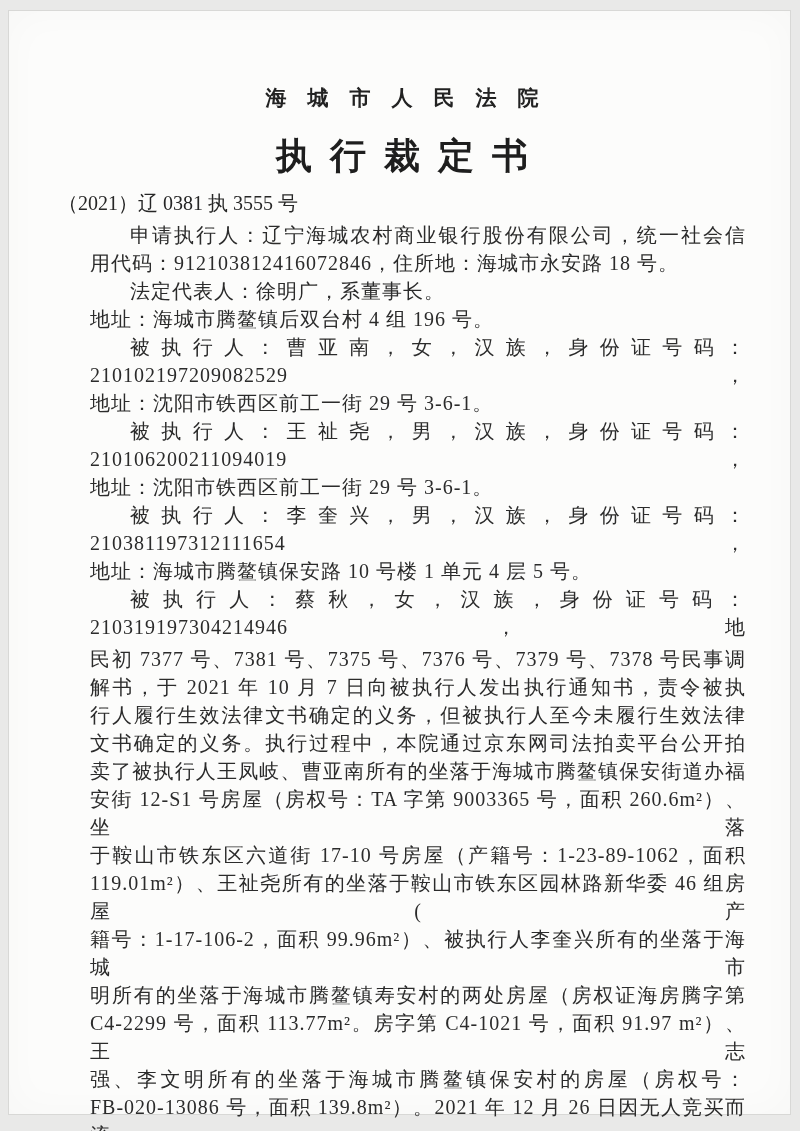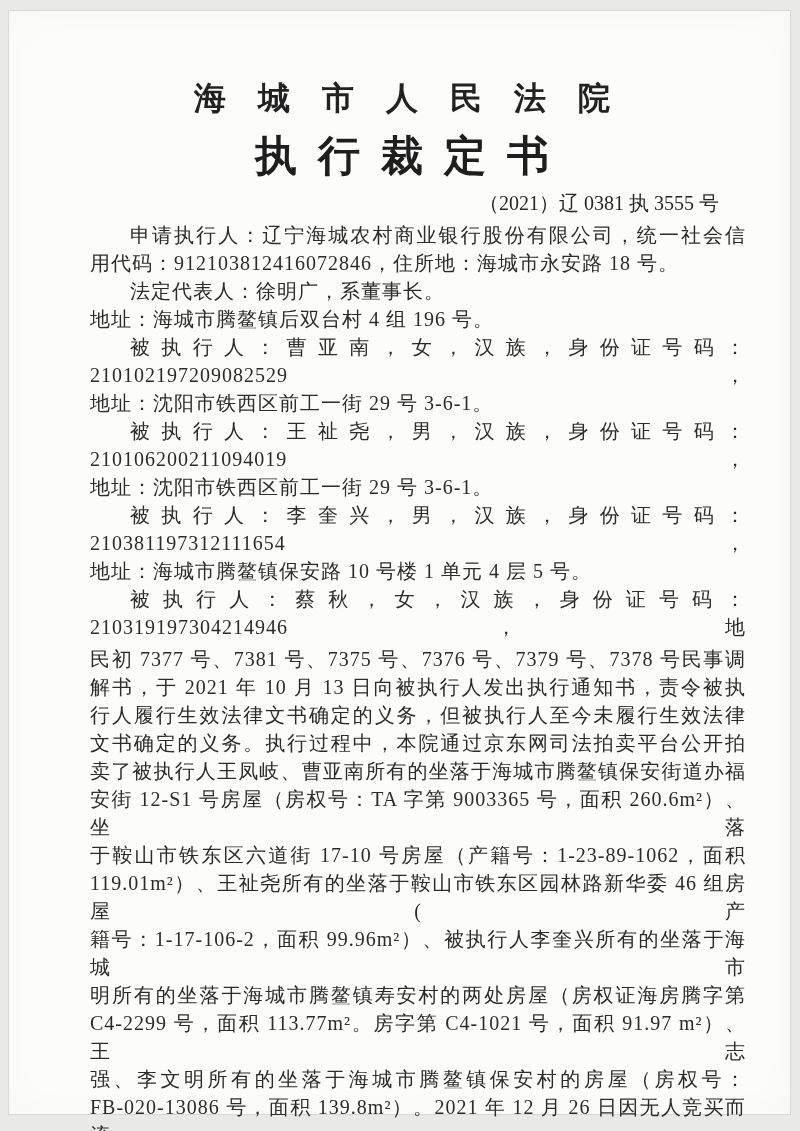--- a/index.html
+++ b/index.html
@@ -27,42 +27,41 @@
     border: 1px solid #d8d8d6;
     box-shadow: inset 0 0 40px rgba(0,0,0,0.025);
   }
   .content {
     padding: 66px 44px 0 49px;
     color: #2a2a2a;
   }
   .court {
     margin: 0 0 14px 0;
     text-align: center;
-    font-size: 32px;
+    font-size: 21px;
     line-height: 42px;
     font-weight: 600;
     letter-spacing: 1.0em;
     text-indent: 1.0em;
     color: #222;
     white-space: nowrap;
   }
   .doctype {
     margin: 0 0 10px 0;
     text-align: center;
-    font-size: 42px;
+    font-size: 36px;
     line-height: 46px;
     font-weight: 700;
     letter-spacing: 0.5em;
     text-indent: 0.5em;
     color: #1e1e1e;
     white-space: nowrap;
   }
   .caseno {
     margin: 0 0 4px 0;
-    text-align: right;
     padding-right: 27px;
     font-size: 20px;
     line-height: 28px;
     color: #262626;
   }
   .para {
     margin: 0;
   }
   .para.main {
     margin-top: 4px;
@@ -120,21 +119,21 @@
         <div class="line first fill">被执行人：李奎兴，男，汉族，身份证号码：210381197312111654，</div>
         <div class="line">地址：海城市腾鳌镇保安路 10 号楼 1 单元 4 层 5 号。</div>
       </div>
 
       <div class="para">
         <div class="line first fill">被执行人：蔡秋，女，汉族，身份证号码：210319197304214946，地</div>
       </div>
 
       <div class="para main">
         <div class="line fill">民初 7377 号、7381 号、7375 号、7376 号、7379 号、7378 号民事调</div>
-        <div class="line fill">解书，于 2021 年 10 月 13 日向被执行人发出执行通知书，责令被执</div>
+        <div class="line fill">解书，于 2021 年 10 月 7 日向被执行人发出执行通知书，责令被执</div>
         <div class="line fill">行人履行生效法律文书确定的义务，但被执行人至今未履行生效法律</div>
         <div class="line fill">文书确定的义务。执行过程中，本院通过京东网司法拍卖平台公开拍</div>
         <div class="line fill">卖了被执行人王凤岐、曹亚南所有的坐落于海城市腾鳌镇保安街道办福</div>
         <div class="line fill">安街 12-S1 号房屋（房权号：TA 字第 9003365 号，面积 260.6m²）、坐落</div>
         <div class="line fill">于鞍山市铁东区六道街 17-10 号房屋（产籍号：1-23-89-1062，面积</div>
         <div class="line fill">119.01m²）、王祉尧所有的坐落于鞍山市铁东区园林路新华委 46 组房屋(产</div>
         <div class="line fill">籍号：1-17-106-2，面积 99.96m²）、被执行人李奎兴所有的坐落于海城市</div>
         <div class="line fill">明所有的坐落于海城市腾鳌镇寿安村的两处房屋（房权证海房腾字第</div>
         <div class="line fill">C4-2299 号，面积 113.77m²。房字第 C4-1021 号，面积 91.97 m²）、王志</div>
         <div class="line fill">强、李文明所有的坐落于海城市腾鳌镇保安村的房屋（房权号：</div>

